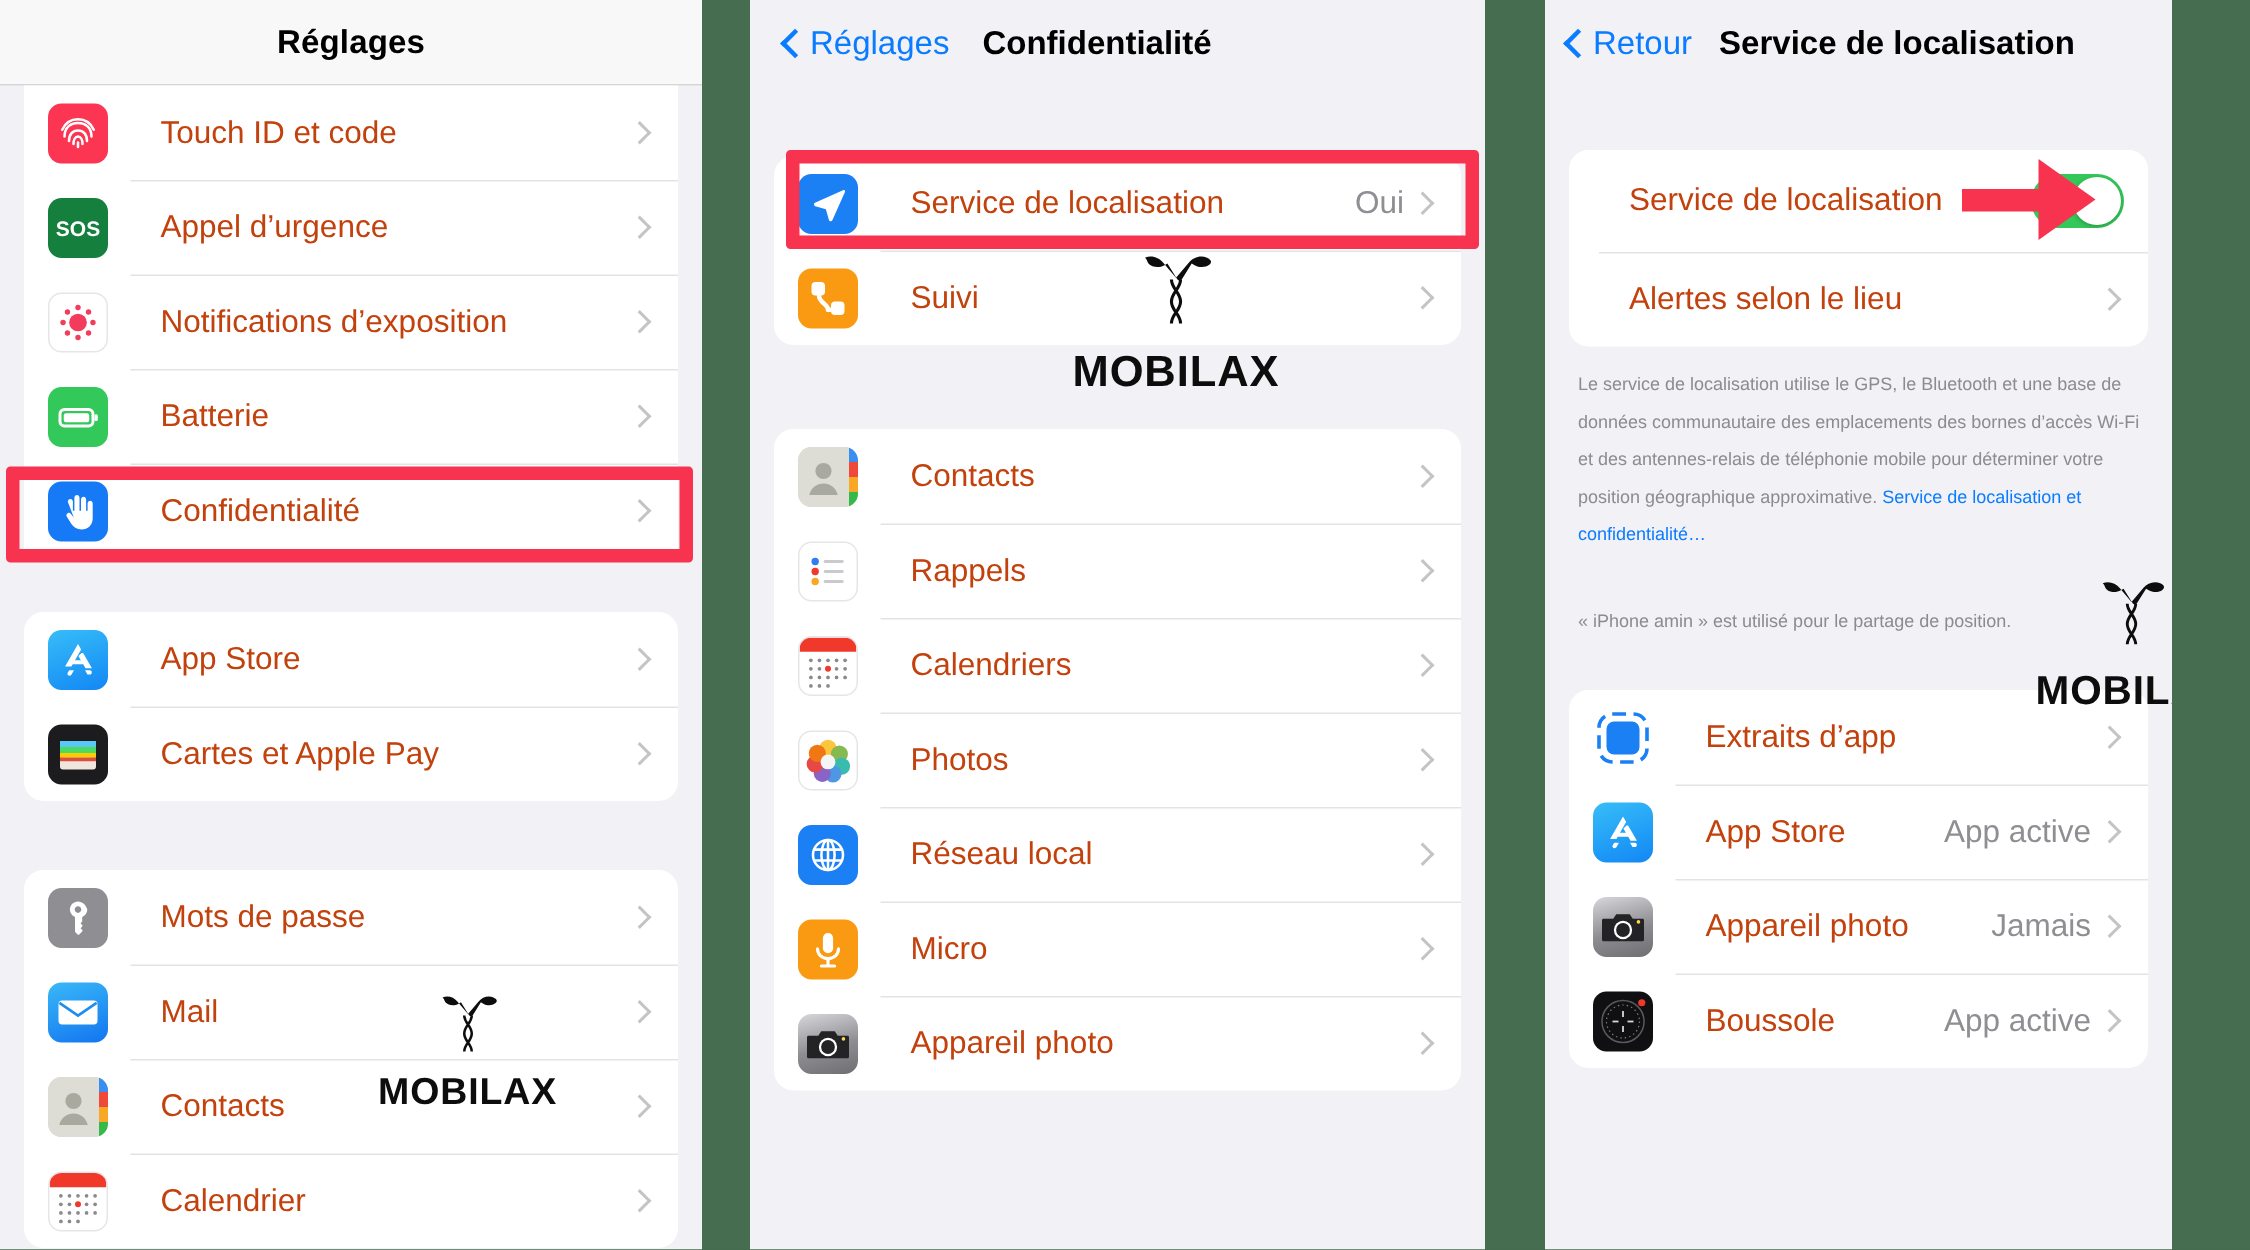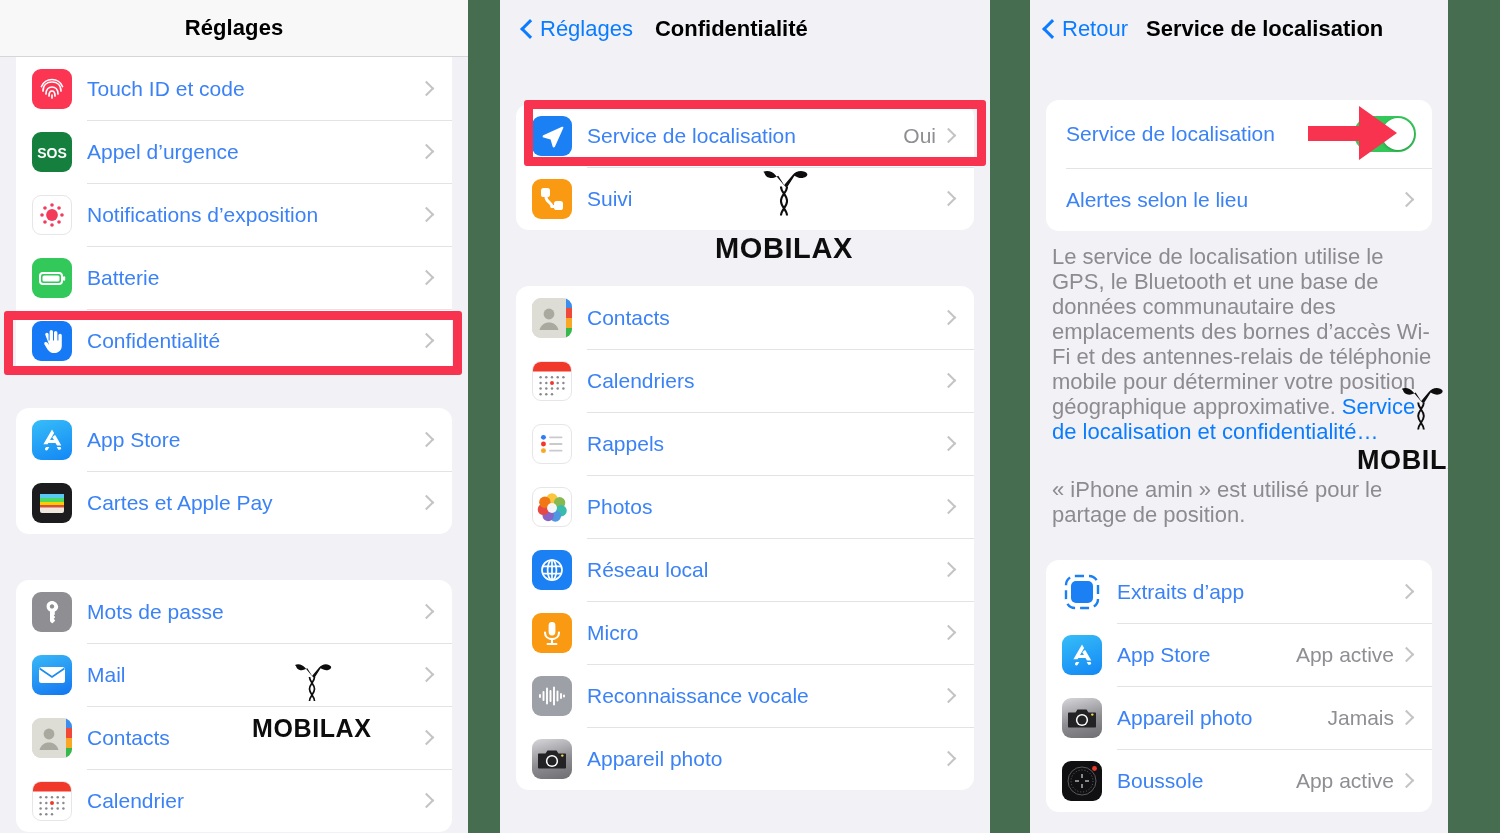--- a/index.html
+++ b/index.html
@@ -88,38 +88,39 @@
   .icon {
     width: 40px; height: 40px; min-width: 40px;
     border-radius: 9px;
     margin-right: 15px;
     display: flex; align-items: center; justify-content: center;
     position: relative;
     overflow: hidden;
   }
   .label {
     flex: 1;
-    font-size: 21px; color: #3b82f6;
+    font-size: 21px; color: #c2410c;
     white-space: nowrap;
+    margin-left: 20px;
   }
   .value {
     font-size: 21px; color: #8e8e93; margin-right: 10px; white-space: nowrap;
   }
   .chev {
     width: 10px; height: 17px; position: relative; margin-right: 18px;
     flex: 0 0 auto;
   }
   .chev::before {
     content: ""; position: absolute; right: 2px; top: 3px;
     width: 9px; height: 9px;
     border-right: 2.6px solid #c4c4c6; border-top: 2.6px solid #c4c4c6;
     transform: rotate(45deg);
   }
   .footnote {
-    font-size: 22px; line-height: 25px; color: #8b8b90;
+    font-size: 12px; line-height: 25px; color: #8b8b90;
     padding: 9px 10px 0 22px;
   }
   .footnote a { color: #0a7cff; text-decoration: none; }
 
   
   .toggle {
     width: 62px; height: 36px; border-radius: 18px;
     background: #34c759; position: relative; margin-right: 16px;
     flex: 0 0 auto;
   }
@@ -423,20 +424,34 @@
             <rect x="34" y="20" width="6" height="10" fill="#f9a825"></rect>
             <rect x="34" y="30" width="6" height="10" fill="#35b94a"></rect>
             <circle cx="17" cy="16" r="5.4" fill="#a9a99f"></circle>
             <path d="M7.5 32c1.3-5 5-7.6 9.5-7.6s8.2 2.6 9.5 7.6z" fill="#a9a99f"></path>
             </svg>
         </div>
         <div class="label">Contacts</div>
         <div class="chev"></div>
       </div>
       <div class="row">
+        <div class="icon ic-reminders">
+          <svg class="glyph" viewBox="0 0 40 40">
+            <circle cx="11" cy="13" r="2.6" fill="#2f7df0"></circle>
+              <rect x="17" y="12" width="14" height="2" rx="1" fill="#c9c9ce"></rect>
+            <circle cx="11" cy="20" r="2.6" fill="#f0392b"></circle>
+              <rect x="17" y="19" width="14" height="2" rx="1" fill="#c9c9ce"></rect>
+            <circle cx="11" cy="27" r="2.6" fill="#f9a825"></circle>
+              <rect x="17" y="26" width="14" height="2" rx="1" fill="#c9c9ce"></rect>
+            </svg>
+        </div>
+        <div class="label">Rappels</div>
+        <div class="chev"></div>
+      </div>
+      <div class="row">
         <div class="icon ic-cal">
           <svg class="glyph" viewBox="0 0 40 40">
             <rect x="0" y="0" width="40" height="10" fill="#f0392b"></rect>
             <g fill="#8a8a8e">
               <circle cx="8" cy="16" r="1.3"></circle>
                 <circle cx="14" cy="16" r="1.3"></circle>
                 <circle cx="20" cy="16" r="1.3"></circle>
                 <circle cx="26" cy="16" r="1.3"></circle>
                 <circle cx="32" cy="16" r="1.3"></circle>
               <circle cx="8" cy="22" r="1.3"></circle>
@@ -452,34 +467,20 @@
                 <circle cx="14" cy="34" r="1.3"></circle>
                 <circle cx="20" cy="34" r="1.3"></circle>
             </g>
             <circle cx="20" cy="22" r="2.1" fill="#f0392b"></circle>
             </svg>
         </div>
         <div class="label">Calendriers</div>
         <div class="chev"></div>
       </div>
       <div class="row">
-        <div class="icon ic-reminders">
-          <svg class="glyph" viewBox="0 0 40 40">
-            <circle cx="11" cy="13" r="2.6" fill="#2f7df0"></circle>
-              <rect x="17" y="12" width="14" height="2" rx="1" fill="#c9c9ce"></rect>
-            <circle cx="11" cy="20" r="2.6" fill="#f0392b"></circle>
-              <rect x="17" y="19" width="14" height="2" rx="1" fill="#c9c9ce"></rect>
-            <circle cx="11" cy="27" r="2.6" fill="#f9a825"></circle>
-              <rect x="17" y="26" width="14" height="2" rx="1" fill="#c9c9ce"></rect>
-            </svg>
-        </div>
-        <div class="label">Rappels</div>
-        <div class="chev"></div>
-      </div>
-      <div class="row">
         <div class="icon ic-photos">
           <svg class="glyph" viewBox="0 0 40 40" opacity=".92">
             <circle cx="20" cy="11.5" r="6" fill="#fbc02d"></circle>
               <circle cx="28" cy="15.5" r="6" fill="#7cb342"></circle>
             <circle cx="29.5" cy="24" r="6" fill="#29b6a8"></circle>
               <circle cx="23.5" cy="29.5" r="6" fill="#3f8fe0"></circle>
             <circle cx="16" cy="29" r="6" fill="#7e57c2"></circle>
               <circle cx="11" cy="22.5" r="6" fill="#e53935"></circle>
             <circle cx="12.5" cy="15" r="6" fill="#ef6c00"></circle>
               <circle cx="20" cy="21" r="5.2" fill="#f5f5f7"></circle>
@@ -506,31 +507,20 @@
           <svg class="glyph" viewBox="0 0 40 40">
             <rect x="16.6" y="9" width="6.8" height="13.5" rx="3.4" fill="#fff"></rect>
             <path d="M13 19.5c0 4 3.1 6.6 7 6.6s7-2.6 7-6.6" fill="none" stroke="#fff" stroke-width="2.1" stroke-linecap="round"></path>
             <path d="M20 26.3V31M15.6 31h8.8" stroke="#fff" stroke-width="2.1" stroke-linecap="round"></path>
             </svg>
         </div>
         <div class="label">Micro</div>
         <div class="chev"></div>
       </div>
       <div class="row">
-        <div class="icon ic-speech">
-          <svg class="glyph" viewBox="0 0 40 40">
-              <g stroke="#fff" stroke-width="1.9" stroke-linecap="round">
-            <path d="M8 19v2M11.5 16v8M15 12.5v15M18.5 15v10M22 11.5v17M25.5 15.5v9M29 18v4M32 19.5v1"></path>
-              </g>
-            </svg>
-        </div>
-        <div class="label">Reconnaissance vocale</div>
-        <div class="chev"></div>
-      </div>
-      <div class="row">
         <div class="icon ic-camera">
           <svg class="glyph" viewBox="0 0 40 40">
             <path fill="#232326" d="M7 14.5h6.5l2-3h9l2 3H33c.6 0 1 .4 1 1v13c0 .6-.4 1-1 1H7c-.6 0-1-.4-1-1v-13c0-.6.4-1 1-1z"></path>
             <circle cx="20" cy="22" r="6.1" fill="#fff"></circle>
               <circle cx="20" cy="22" r="4.6" fill="#232326"></circle>
             <circle cx="30.3" cy="16.6" r="1.2" fill="#ffd84d"></circle>
             </svg>
         </div>
         <div class="label">Appareil photo</div>
         <div class="chev"></div>

